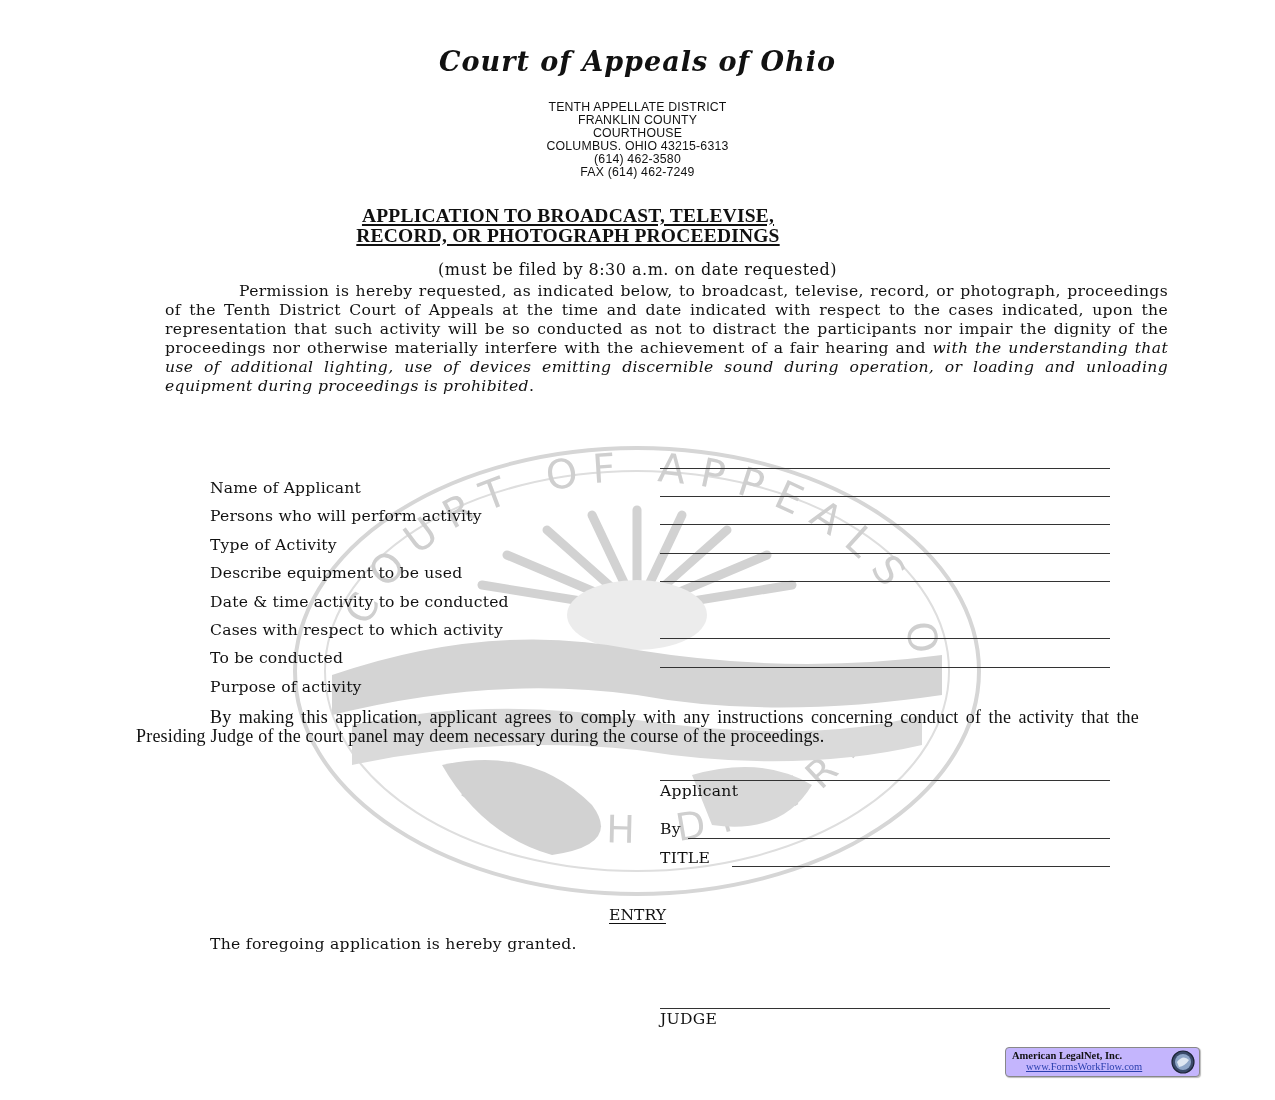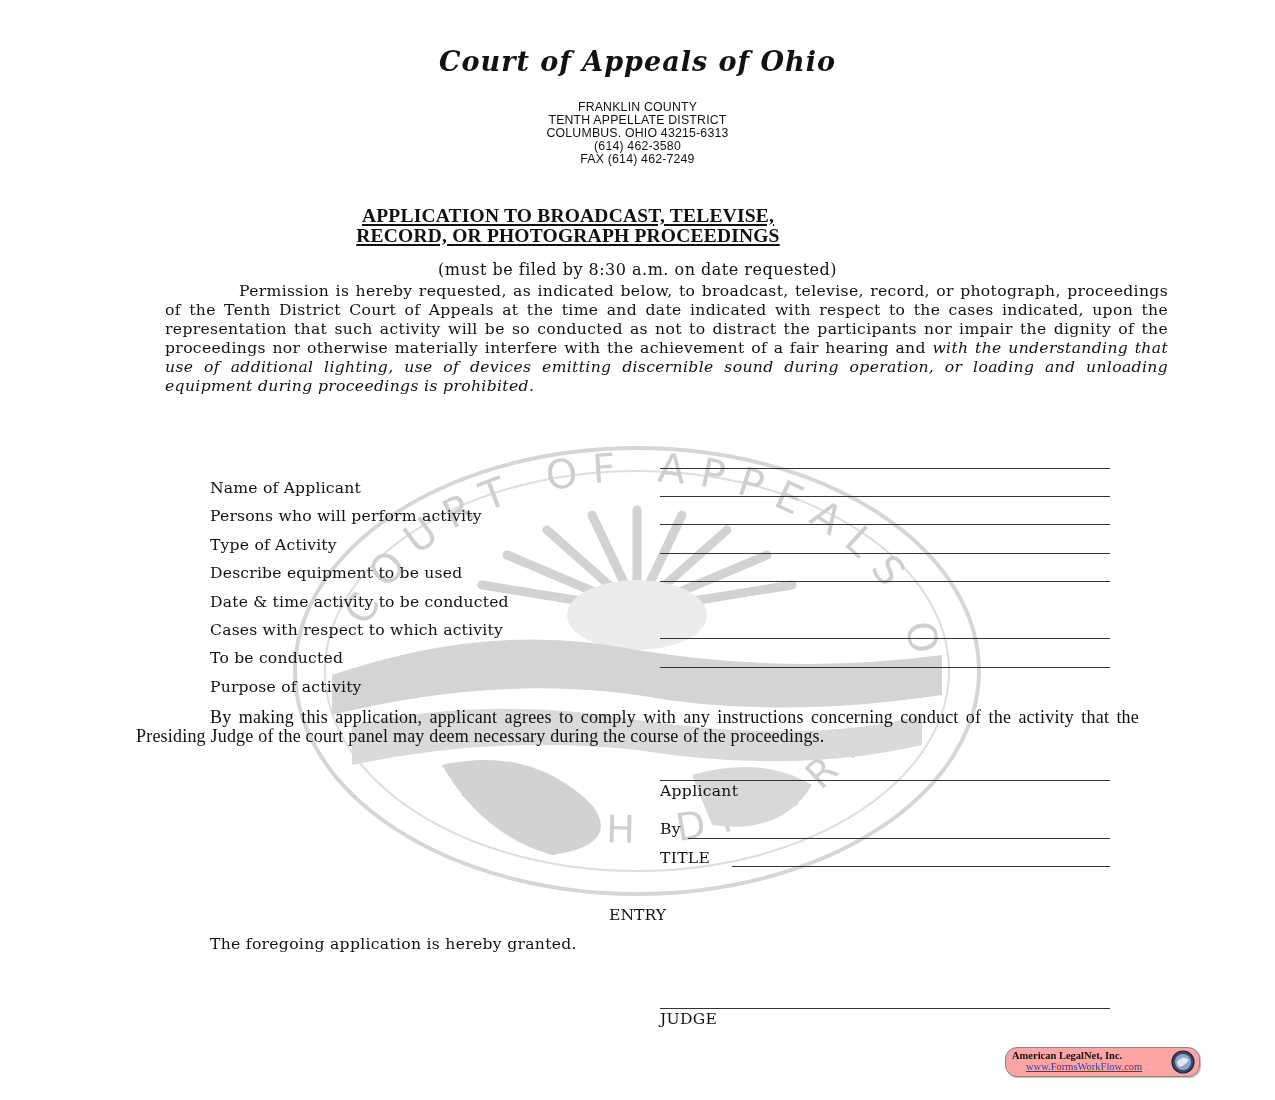--- a/index.html
+++ b/index.html
@@ -36,26 +36,26 @@
 
     .para2 {
       left: 136px; width: 1003px; top: 708px;
       font-family: "Liberation Serif", serif; font-size: 18px; line-height: 18.6px;
       text-align: justify; text-align-last: left; letter-spacing: 0.2px;
     }
     .para2 .indent { display: inline-block; width: 74px; }
 
     .sig-label { font-family: "DejaVu Serif", serif; font-size: 15.6px; letter-spacing: 0.3px; white-space: nowrap; }
     .entry { left: 0; width: 1275px; top: 906px; text-align: center; font-family: "DejaVu Serif", serif; font-size: 15.6px; }
-    .entry span { text-underline-offset: 3px; }
+    .entry span { text-decoration: underline; text-underline-offset: 3px; }
     .granted { left: 210px; top: 935px; font-family: "DejaVu Serif", serif; font-size: 15.6px; letter-spacing: 0.3px; }
 
     .badge {
       left: 1005px; top: 1047px; width: 193px; height: 28px;
-      border: 1px solid #888; border-radius: 12px; background: #fca5a5;
+      border: 1px solid #888; border-radius: 4px; background: #c4b5fd;
       box-shadow: 1px 1px 1px #bbb;
     }
     .badge .t1 { position: absolute; left: 6px; top: 2px; font-family: "Liberation Serif", serif; font-weight: bold; font-size: 10.5px; color: #111; }
     .badge .t2 { position: absolute; left: 0; top: 13px; font-family: "Liberation Serif", serif; font-size: 10.5px; color: #2a3fae; text-decoration: underline; margin-left: 20px; }
     .badge .globe { position: absolute; right: 4px; top: 2px; width: 24px; height: 24px; }
   </style>
 </head>
 <body>
 
 <svg class="seal" viewBox="0 0 690 452">
@@ -85,22 +85,23 @@
 
   <path d="M 40 230 Q 200 175 345 205 Q 500 230 650 210 L 650 250 Q 480 275 345 250 Q 200 230 40 270 Z" fill="#d4d4d4"></path>
   <path d="M 60 280 Q 200 250 345 275 Q 520 300 630 270 L 630 300 Q 500 330 345 305 Q 200 290 60 320 Z" fill="#dadada"></path>
   <path d="M 150 320 Q 240 300 300 360 Q 330 400 260 410 Q 190 390 150 320 Z" fill="#d2d2d2"></path>
   <path d="M 400 330 Q 470 310 520 340 Q 490 390 420 380 Z" fill="#d8d8d8"></path>
 </svg>
 
 <div class="abs court-title">Court of Appeals of Ohio</div>
 
 <div class="abs address sans">
+  <div>TENTH APPELLATE DISTRICT</div>
   <div>FRANKLIN COUNTY</div>
-  <div>TENTH APPELLATE DISTRICT</div>
+  <div>COURTHOUSE</div>
   <div>COLUMBUS. OHIO 43215-6313</div>
   <div>(614) 462-3580</div>
   <div>FAX (614) 462-7249</div>
 </div>
 
 <div class="abs app-title">
   <span>APPLICATION TO BROADCAST, TELEVISE,</span><br>
   <span>RECORD, OR PHOTOGRAPH PROCEEDINGS</span>
 </div>
 <div class="abs app-sub">(must be filed by 8:30 a.m. on date requested)</div>

